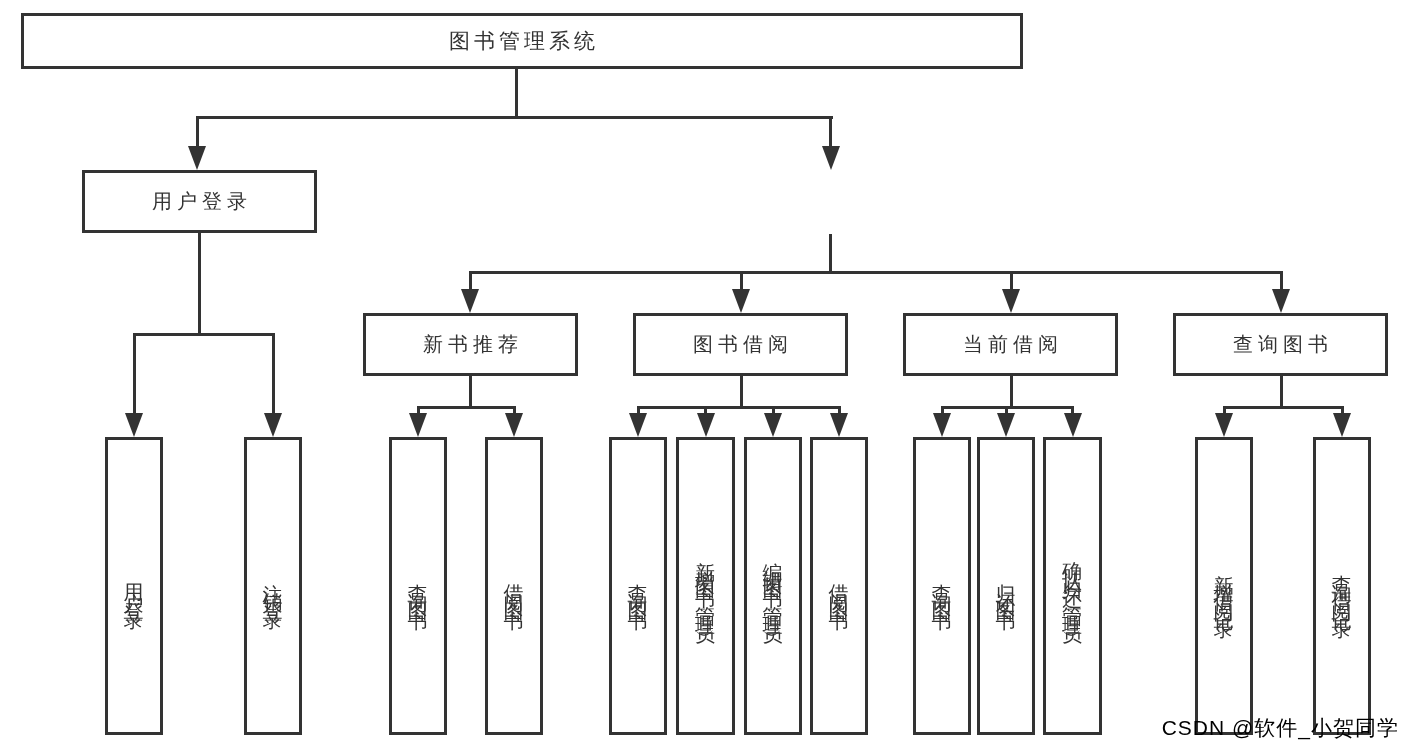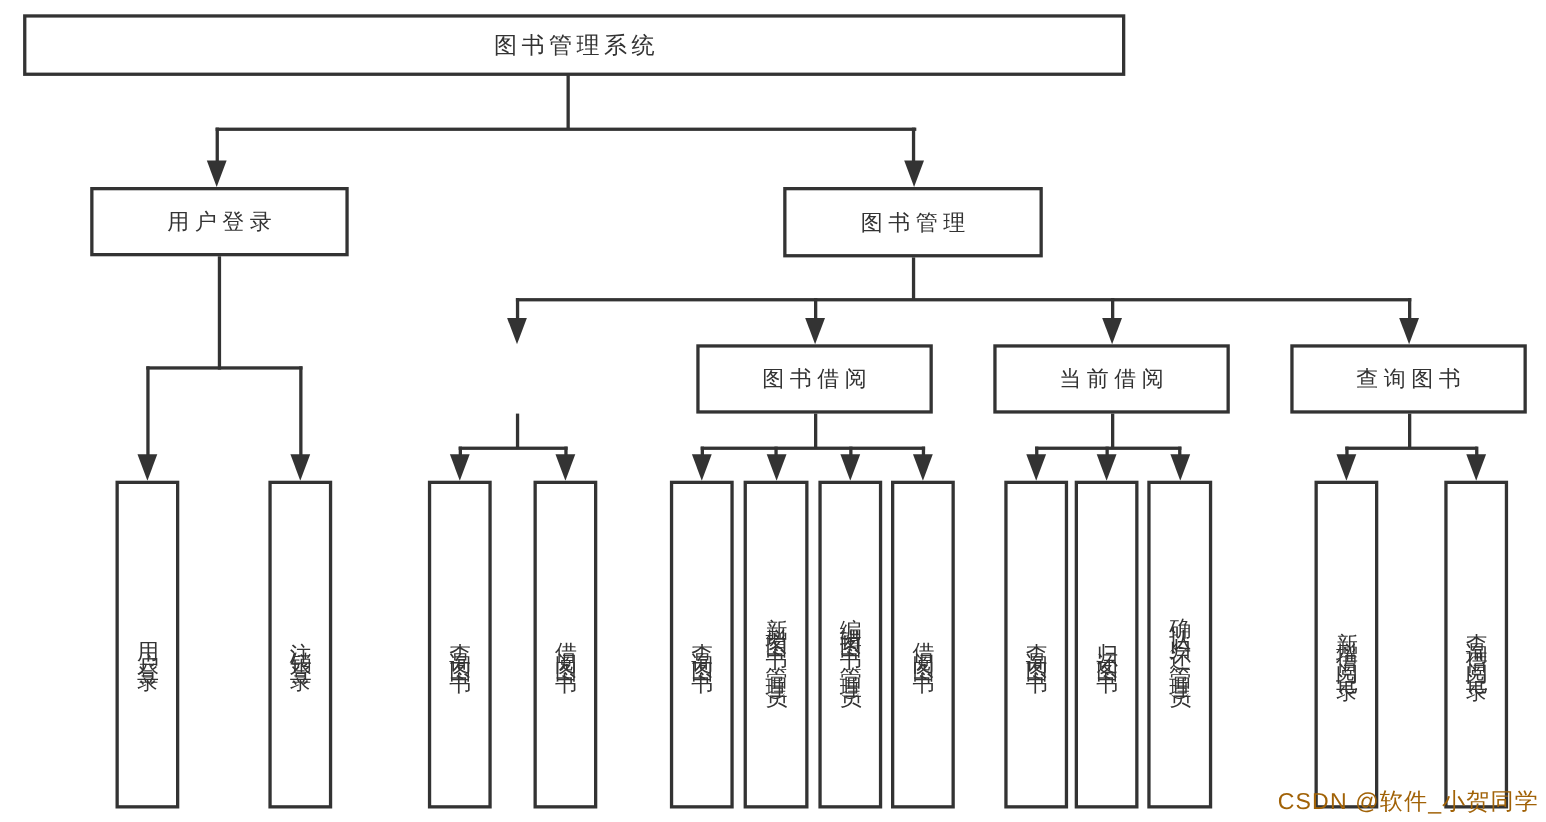--- a/index.html
+++ b/index.html
@@ -26,60 +26,60 @@
   .hline { position:absolute; height:3px; background:#333333; }
   .vline { position:absolute; width:3px;  background:#333333; }
   .arrow {
     position:absolute; width:0; height:0;
     border-left:9px solid transparent;
     border-right:9px solid transparent;
     border-top:24px solid #333333;
   }
   .watermark {
     position:absolute; right:6px; bottom:5px;
-    font-size:21px; color:#a16207; letter-spacing:1px;
+    font-size:21px; color:#000000; letter-spacing:1px;
     white-space:nowrap;
   }
 </style>
 </head>
 <body>
 
 <div class="canvas">
 
   <div class="box title-box" style="left:21px; top:13px; width:1002px; height:56px;">图书管理系统</div>
 
   <div class="vline" style="left:515px; top:67px;  height:51px;"></div>
   <div class="hline" style="left:196px; top:116px; width:637px;"></div>
   <div class="vline" style="left:196px; top:116px; height:33px;"></div>
   <div class="arrow" style="left:188px; top:146px;"></div>
   <div class="vline" style="left:829px; top:116px; height:33px;"></div>
   <div class="arrow" style="left:822px; top:146px;"></div>
 
   <div class="box branch-box" style="left:82px; top:170px; width:235px; height:63px;">用户登录</div>
 
-  <div class="box branch-box" style="left:712px; top:170px; width:236px; height:64px;">图书管理</div>
 
   <div class="vline" style="left:198px; top:233px; height:103px;"></div>
   <div class="hline" style="left:133px; top:333px; width:142px;"></div>
   <div class="vline" style="left:133px; top:333px; height:84px;"></div>
   <div class="arrow" style="left:125px; top:413px;"></div>
   <div class="vline" style="left:272px; top:333px; height:84px;"></div>
   <div class="arrow" style="left:264px; top:413px;"></div>
 
   <div class="vline" style="left:829px; top:234px; height:39px;"></div>
   <div class="hline" style="left:469px; top:271px; width:814px;"></div>
   <div class="vline" style="left:469px;  top:271px; height:20px;"></div>
   <div class="arrow" style="left:461px;  top:289px;"></div>
   <div class="vline" style="left:740px;  top:271px; height:20px;"></div>
   <div class="arrow" style="left:732px;  top:289px;"></div>
   <div class="vline" style="left:1010px; top:271px; height:20px;"></div>
   <div class="arrow" style="left:1002px; top:289px;"></div>
   <div class="vline" style="left:1280px; top:271px; height:20px;"></div>
   <div class="arrow" style="left:1272px; top:289px;"></div>
 
+  <div class="box branch-box" style="left:363px; top:313px; width:215px; height:63px;">新书推荐</div>
   <div class="box branch-box" style="left:903px; top:313px; width:215px; height:63px;">当前借阅</div>
   <div class="box branch-box" style="left:633px; top:313px; width:215px; height:63px;">图书借阅</div>
   <div class="box branch-box" style="left:1173px; top:313px; width:215px; height:63px;">查询图书</div>
 
   <div class="vline" style="left:469px; top:376px; height:32px;"></div>
   <div class="hline" style="left:417px; top:406px; width:99px;"></div>
   <div class="vline" style="left:417px; top:406px; height:12px;"></div>
   <div class="arrow" style="left:409px; top:413px;"></div>
   <div class="vline" style="left:513px; top:406px; height:12px;"></div>
   <div class="arrow" style="left:505px; top:413px;"></div>

